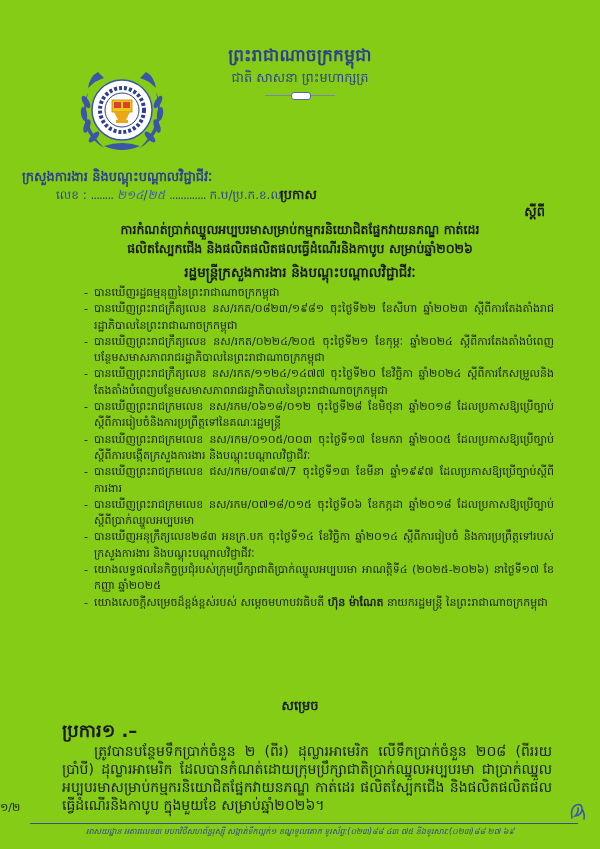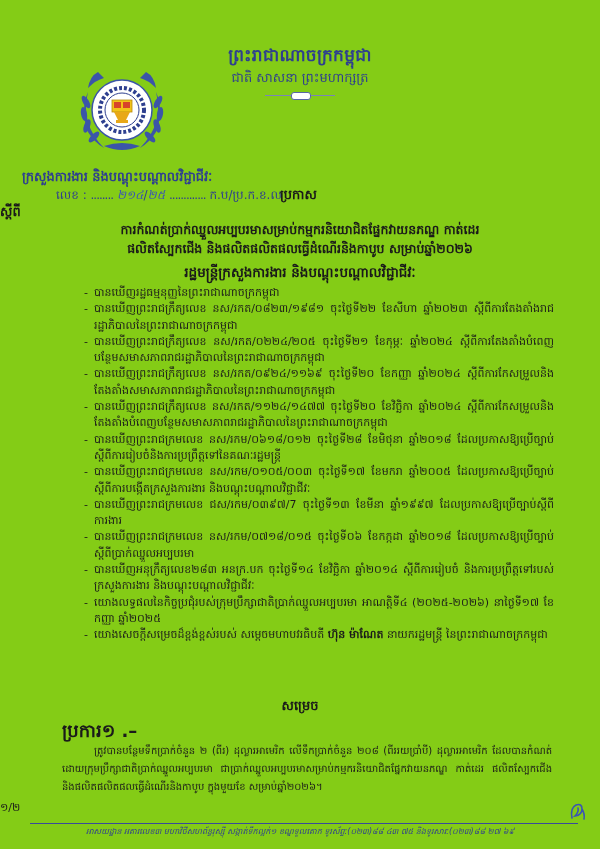--- a/index.html
+++ b/index.html
@@ -109,21 +109,21 @@
       font-size: 13px;
       font-weight: bold;
       line-height: 18px;
       color: #1a1a1a;
     }
     .concern {
       position: absolute;
       left: 0;
       width: 545px;
       top: 203px;
-      text-align: left;
+      text-align: right;
       font-size: 13px;
       font-weight: bold;
       line-height: 18px;
     }
     .subject {
       position: absolute;
       left: 60px;
       width: 480px;
       top: 220px;
       text-align: center;
@@ -183,21 +183,21 @@
       top: 722px;
       font-size: 18px;
       font-weight: bold;
       line-height: 18px;
     }
     .article-body {
       position: absolute;
       left: 62px;
       top: 742px;
       width: 490px;
-      font-size: 10px;
+      font-size: 14px;
       line-height: 18px;
       text-align: justify;
       text-indent: 32px;
       margin: 0;
     }
     .pagenum {
       position: absolute;
       left: 0;
       width: 600px;
       top: 801px;
@@ -291,21 +291,20 @@
     <div>ការកំណត់ប្រាក់ឈ្នួលអប្បបរមាសម្រាប់កម្មករនិយោជិតផ្នែកវាយនភណ្ឌ កាត់ដេរ</div>
     <div>ផលិតស្បែកជើង និងផលិតផលិតផលធ្វើដំណើរនិងកាបូប សម្រាប់ឆ្នាំ២០២៦</div>
   </div>
 
   <div class="minister">រដ្ឋមន្ត្រីក្រសួងការងារ និងបណ្ដុះបណ្ដាលវិជ្ជាជីវៈ</div>
 
   <ul class="consider">
     <li>បានឃើញរដ្ឋធម្មនុញ្ញនៃព្រះរាជាណាចក្រកម្ពុជា</li>
     <li>បានឃើញព្រះរាជក្រឹត្យលេខ នស/រកត/០៨២៣/១៩៨១ ចុះថ្ងៃទី២២ ខែសីហា ឆ្នាំ២០២៣ ស្ដីពីការតែងតាំងរាជរដ្ឋាភិបាលនៃព្រះរាជាណាចក្រកម្ពុជា</li>
     <li>បានឃើញព្រះរាជក្រឹត្យលេខ នស/រកត/០២២៤/២០៥ ចុះថ្ងៃទី២១ ខែកុម្ភៈ ឆ្នាំ២០២៤ ស្ដីពីការតែងតាំងបំពេញបន្ថែមសមាសភាពរាជរដ្ឋាភិបាលនៃព្រះរាជាណាចក្រកម្ពុជា</li>
-    <li>បានឃើញព្រះរាជក្រឹត្យលេខ នស/រកត/០៩២៤/១១៦៩ ចុះថ្ងៃទី២០ ខែកញ្ញា ឆ្នាំ២០២៤ ស្ដីពីការកែសម្រួលនិងតែងតាំងសមាសភាពរាជរដ្ឋាភិបាលនៃព្រះរាជាណាចក្រកម្ពុជា</li>
     <li>បានឃើញព្រះរាជក្រឹត្យលេខ នស/រកត/១១២៤/១៤៧៧ ចុះថ្ងៃទី២០ ខែវិច្ឆិកា ឆ្នាំ២០២៤ ស្ដីពីការកែសម្រួលនិងតែងតាំងបំពេញបន្ថែមសមាសភាពរាជរដ្ឋាភិបាលនៃព្រះរាជាណាចក្រកម្ពុជា</li>
     <li>បានឃើញព្រះរាជក្រមលេខ នស/រកម/០៦១៨/០១២ ចុះថ្ងៃទី២៨ ខែមិថុនា ឆ្នាំ២០១៨ ដែលប្រកាសឱ្យប្រើច្បាប់ស្ដីពីការរៀបចំនិងការប្រព្រឹត្តទៅនៃគណៈរដ្ឋមន្ត្រី</li>
     <li>បានឃើញព្រះរាជក្រមលេខ នស/រកម/០១០៥/០០៣ ចុះថ្ងៃទី១៧ ខែមករា ឆ្នាំ២០០៥ ដែលប្រកាសឱ្យប្រើច្បាប់ស្ដីពីការបង្កើតក្រសួងការងារ និងបណ្ដុះបណ្ដាលវិជ្ជាជីវៈ</li>
     <li>បានឃើញព្រះរាជក្រមលេខ ជស/រកម/០៣៩៧/7 ចុះថ្ងៃទី១៣ ខែមីនា ឆ្នាំ១៩៩៧ ដែលប្រកាសឱ្យប្រើច្បាប់ស្ដីពីការងារ</li>
     <li>បានឃើញព្រះរាជក្រមលេខ នស/រកម/០៧១៨/០១៥ ចុះថ្ងៃទី០៦ ខែកក្កដា ឆ្នាំ២០១៨ ដែលប្រកាសឱ្យប្រើច្បាប់ស្ដីពីប្រាក់ឈ្នួលអប្បបរមា</li>
     <li>បានឃើញអនុក្រឹត្យលេខ២៨៣ អនក្រ.បក ចុះថ្ងៃទី១៤ ខែវិច្ឆិកា ឆ្នាំ២០១៤ ស្ដីពីការរៀបចំ និងការប្រព្រឹត្តទៅរបស់ក្រសួងការងារ និងបណ្ដុះបណ្ដាលវិជ្ជាជីវៈ</li>
     <li>យោងលទ្ធផលនៃកិច្ចប្រជុំរបស់ក្រុមប្រឹក្សាជាតិប្រាក់ឈ្នួលអប្បបរមា អាណត្តិទី៤ (២០២៥-២០២៦) នាថ្ងៃទី១៧ ខែកញ្ញា ឆ្នាំ២០២៥</li>
     <li><span>យោងសេចក្ដីសម្រេចដ៏ខ្ពង់ខ្ពស់របស់ សម្ដេចមហាបវរធិបតី </span><b>ហ៊ុន ម៉ាណែត</b><span> នាយករដ្ឋមន្ត្រី នៃព្រះរាជាណាចក្រកម្ពុជា</span></li>
   </ul>
 

